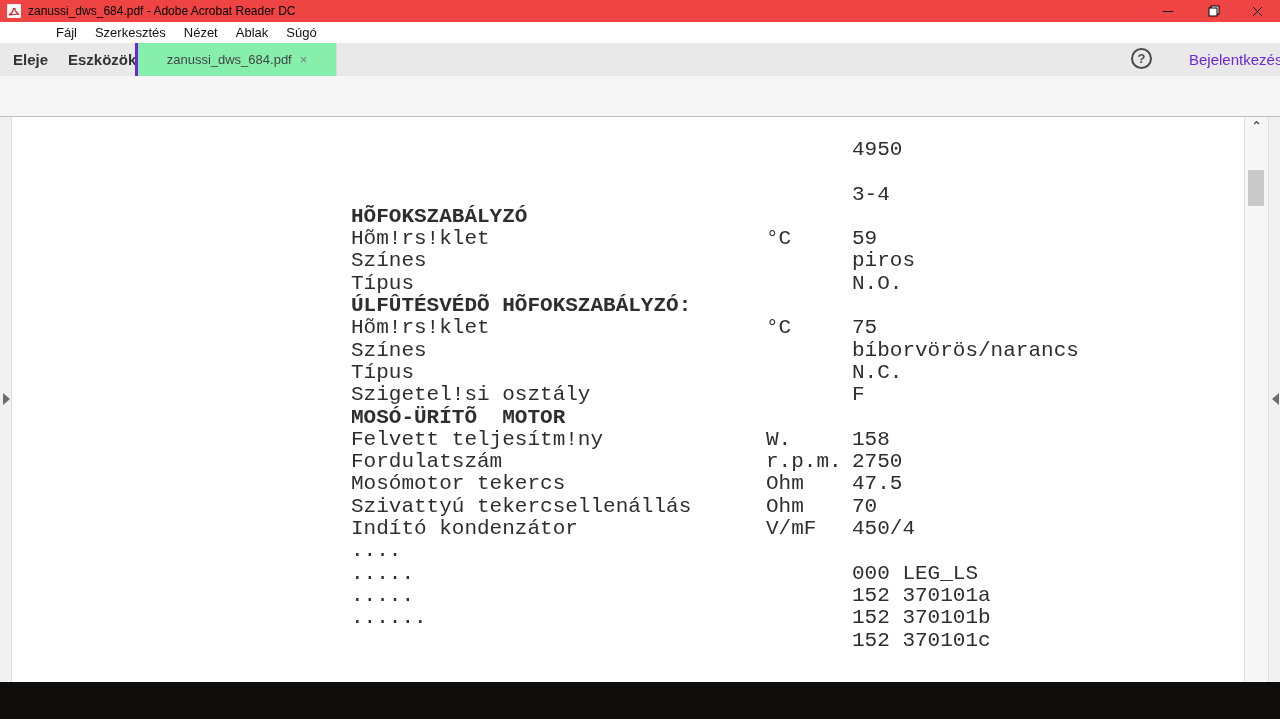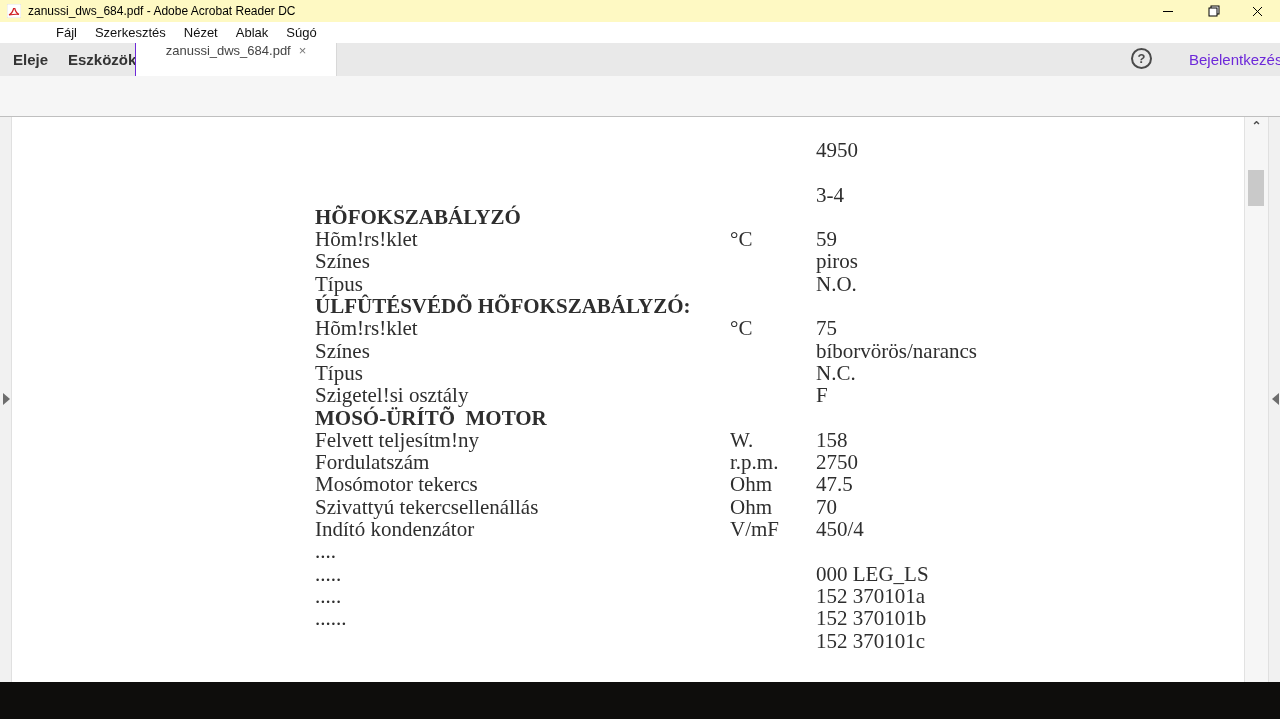--- a/index.html
+++ b/index.html
@@ -1,36 +1,36 @@
 <!DOCTYPE html>
 <html><head>
 <meta charset="utf-8">
 <style>
   * { margin:0; padding:0; box-sizing:border-box; }
   html,body { width:1280px; height:719px; overflow:hidden; }
   body { font-family:"Liberation Sans", sans-serif; background:#fff; position:relative; }
   .abs { position:absolute; }
 
   
-  #titlebar { left:0; top:0; width:1280px; height:22px; background:#fef9c3; }
+  #titlebar { left:0; top:0; width:1280px; height:22px; background:#ef4444; }
   #app-icon { left:7px; top:4px; width:14px; height:14px; }
   #title-text { left:28px; top:4px; font-size:12px; color:#000; }
   .winbtn { top:0; width:45px; height:22px; display:flex; align-items:center; justify-content:center; color:#000; font-size:12px; }
   #btn-min { left:1146px; } #btn-max { left:1191px; } #btn-close { left:1235px; }
 
   
   #menubar { left:0; top:22px; width:1280px; height:21px; background:#fff; display:flex; align-items:center; padding-left:8px; }
   .menu-item { font-size:13px; color:#111; padding:2px 9px 3px 9px; }
   .menu-item:first-child { padding-left:0;margin-left:48px; }
 
   
   #tabrow { left:0; top:43px; width:1280px; height:33px; background:#e9e9e9; }
   .shortcut-tab { top:0; height:33px; display:flex; align-items:center; font-size:15px; font-weight:bold; color:#333; }
   #tab-home { left:13px; } #tab-tools { left:68px; }
-  #tab-doc { left:135px; top:0; width:202px; height:33px; background:#ffffff; border-left:1px solid #6d28d9; border-right:1px solid #d8d8d8; display:flex; justify-content:center; gap:8px; }
+  #tab-doc { left:135px; top:0; width:202px; height:33px; background:#86efac; border-left:3px solid #6d28d9; border-right:1px solid #d8d8d8; display:flex; align-items:center; justify-content:center; gap:8px; }
   #tab-doc .fname { font-size:13px; color:#444; }
   #tab-doc .tclose { font-size:13px; color:#777; }
   #help-circle { left:1131px; top:48px; width:21px; height:21px; border:2px solid #4a4a4a; border-radius:50%; color:#4a4a4a; font-size:13px; font-weight:bold; display:flex; align-items:center; justify-content:center; }
   #sign-in { left:1165px; top:51px; font-size:15px; color:#6d28d9;margin-left:24px; }
 
   
   #toolbar { left:0; top:76px; width:1280px; height:41px; background:#f6f6f6; border-bottom:1px solid #bfbfbf; }
   .tbtn { top:83px; width:27px; height:27px; display:flex; align-items:center; justify-content:center; }
   .tsep { top:84px; width:1px; height:25px; background:#cfcfcf; }
   #page-input { left:256px; top:84px; width:34px; height:25px; border:1px solid #b9b9b9; background:#fff; text-align:center; font-size:13px; color:#333; font-family:"Liberation Sans",sans-serif; }
@@ -42,21 +42,21 @@
   
   #docarea { left:0; top:117px; width:1280px; height:565px; background:#fff; overflow:hidden; }
   #nav-strip { left:0; top:117px; width:12px; height:565px; background:#f1f1f1; border-right:1px solid #e0e0e0; }
   #nav-expand { left:3px; top:393px; width:0; height:0; border-top:6px solid transparent; border-bottom:6px solid transparent; border-left:7px solid #6d6d6d; }
   #scrollbar { left:1244px; top:117px; width:24px; height:565px; background:#f6f6f6; border-left:1px solid #e2e2e2; }
   #scroll-up { left:1250px; top:120px; width:13px; height:13px; color:#4f4f4f; font-size:12px; font-weight:bold; line-height:13px; text-align:center; }
   #scroll-thumb { left:1248px; top:170px; width:16px; height:36px; background:#c9c9c9; }
   #panel-strip { left:1268px; top:117px; width:12px; height:565px; background:#f1f1f1; border-left:1px solid #e0e0e0; }
   #panel-expand { left:1272px; top:393px; width:0; height:0; border-top:6px solid transparent; border-bottom:6px solid transparent; border-right:7px solid #6d6d6d; }
 
-  #doc-content { left:12px; top:117px; width:1232px; height:565px; padding-top:22px; font-family:Liberation Serif, serif; font-size:21px; color:#2e2e2e; }
+  #doc-content { left:12px; top:117px; width:1232px; height:565px; padding-top:22px; font-family:Liberation Mono, monospace; font-size:21px; color:#2e2e2e;padding-left:36px; }
   .doc-line { position:relative; height:22.3px; white-space:pre; }
   .doc-line span { position:absolute; top:0; line-height:22.3px; white-space:pre; }
   .c-label { left:303px;text-align:center; } .c-unit { left:718px; } .c-value { left:804px; }
   .doc-line.bold { font-weight:bold; }
 
   
   #taskbar { left:0; top:682px; width:1280px; height:37px; background:#0e0d0c; }
 </style>
 </head>
 <body>

